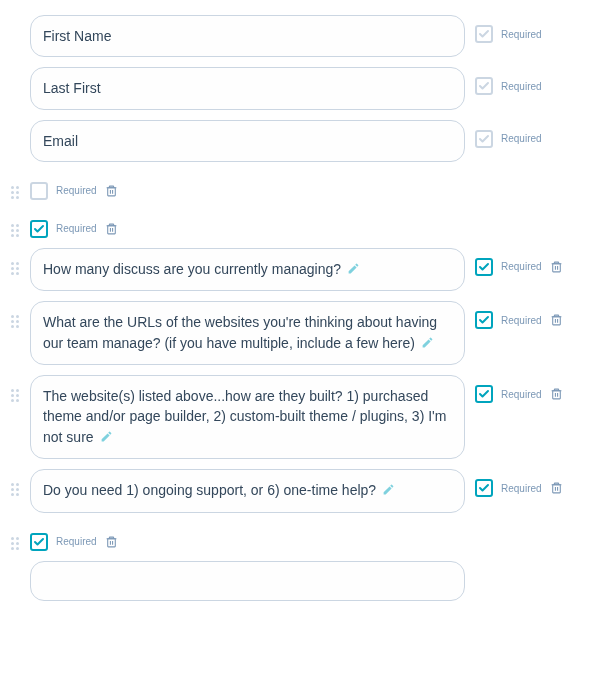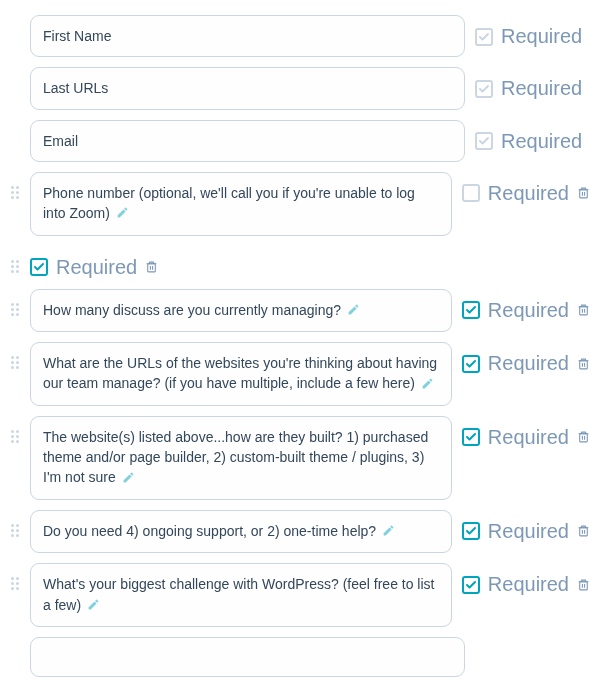--- a/index.html
+++ b/index.html
@@ -34,21 +34,21 @@
     }
     .drag-dots span {
       width: 3px;
       height: 3px;
       background: #cbd6e2;
       border-radius: 50%;
     }
     .field-box {
       flex: 1;
       border: 1px solid #cbd6e2;
-      border-radius: 9px;
+      border-radius: 14px;
       padding: 10px 12px;
       background: #f5f8fa;
       background: #fefefe;
       min-height: 40px;
       display: flex;
       align-items: center;
       color: #33475b;
       line-height: 1.45;
     }
     .field-label {
@@ -87,21 +87,21 @@
       border-color: #00a4bd;
     }
     .checkbox svg {
       width: 12px;
       height: 12px;
     }
     .checkbox.locked svg { stroke: #cbd6e2; }
     .checkbox.active svg { stroke: #00a4bd; }
     .required-label {
       color: #7c98b6;
-      font-size: 20px;
+      font-size: 10px;
     }
     .delete-icon {
       color: #7c98b6;
       cursor: pointer;
       display: flex;
       align-items: center;
     }
     .delete-icon svg {
       width: 13px;
       height: 14px;
@@ -125,21 +125,21 @@
           <svg viewBox="0 0 24 24" fill="none" stroke-width="4" stroke-linecap="round" stroke-linejoin="round">
             <polyline points="4 12 9 17 20 6"></polyline>
           </svg>
         </div>
         <span class="required-label">Required</span>
       </div>
     </div>
     <div class="field-row">
       <div class="spacer-handle"></div>
       <div class="field-box">
-        <div><span class="field-label">Last URLs</span></div>
+        <div><span class="field-label">Last First</span></div>
       </div>
       <div class="right-controls">
         <div class="checkbox checked locked">
           <svg viewBox="0 0 24 24" fill="none" stroke-width="4" stroke-linecap="round" stroke-linejoin="round">
             <polyline points="4 12 9 17 20 6"></polyline>
           </svg>
         </div>
         <span class="required-label">Required</span>
       </div>
     </div>
@@ -160,25 +160,20 @@
     <div class="field-row">
       <div class="drag-handle">
         <div class="drag-dots">
           <span></span>
           <span></span>
           <span></span>
           <span></span>
           <span></span>
           <span></span>
         </div>
-      </div>
-      <div class="field-box">
-        <div><span class="field-label">Phone number (optional, we'll call you if you're unable to log into Zoom)</span><span class="edit-icon"><svg width="13" height="13" viewBox="0 0 24 24" fill="currentColor">
-              <path d="M3 17.25V21h3.75l11-11-3.75-3.75-11 11zM20.7 7.04a1 1 0 0 0 0-1.41l-2.34-2.34a1 1 0 0 0-1.41 0l-1.83 1.83 3.75 3.75 1.83-1.83z"></path>
-            </svg></span></div>
       </div>
       <div class="right-controls">
         <div class="checkbox active"></div>
         <span class="required-label">Required</span>
         <span class="delete-icon">
           <svg viewBox="0 0 24 24" fill="none" stroke="currentColor" stroke-width="2">
             <path d="M3 6h18"></path>
             <path d="M8 6V4a1 1 0 0 1 1-1h6a1 1 0 0 1 1 1v2"></path>
             <rect x="5" y="6" width="14" height="15" rx="1"></rect>
             <line x1="10" y1="10" x2="10" y2="17"></line>
@@ -323,21 +318,21 @@
         <div class="drag-dots">
           <span></span>
           <span></span>
           <span></span>
           <span></span>
           <span></span>
           <span></span>
         </div>
       </div>
       <div class="field-box">
-        <div><span class="field-label">Do you need 4) ongoing support, or 2) one-time help?</span><span class="edit-icon"><svg width="13" height="13" viewBox="0 0 24 24" fill="currentColor">
+        <div><span class="field-label">Do you need 1) ongoing support, or 6) one-time help?</span><span class="edit-icon"><svg width="13" height="13" viewBox="0 0 24 24" fill="currentColor">
               <path d="M3 17.25V21h3.75l11-11-3.75-3.75-11 11zM20.7 7.04a1 1 0 0 0 0-1.41l-2.34-2.34a1 1 0 0 0-1.41 0l-1.83 1.83 3.75 3.75 1.83-1.83z"></path>
             </svg></span></div>
       </div>
       <div class="right-controls">
         <div class="checkbox checked active">
           <svg viewBox="0 0 24 24" fill="none" stroke-width="4" stroke-linecap="round" stroke-linejoin="round">
             <polyline points="4 12 9 17 20 6"></polyline>
           </svg>
         </div>
         <span class="required-label">Required</span>
@@ -355,25 +350,20 @@
     <div class="field-row">
       <div class="drag-handle">
         <div class="drag-dots">
           <span></span>
           <span></span>
           <span></span>
           <span></span>
           <span></span>
           <span></span>
         </div>
-      </div>
-      <div class="field-box">
-        <div><span class="field-label">What's your biggest challenge with WordPress? (feel free to list a few)</span><span class="edit-icon"><svg width="13" height="13" viewBox="0 0 24 24" fill="currentColor">
-              <path d="M3 17.25V21h3.75l11-11-3.75-3.75-11 11zM20.7 7.04a1 1 0 0 0 0-1.41l-2.34-2.34a1 1 0 0 0-1.41 0l-1.83 1.83 3.75 3.75 1.83-1.83z"></path>
-            </svg></span></div>
       </div>
       <div class="right-controls">
         <div class="checkbox checked active">
           <svg viewBox="0 0 24 24" fill="none" stroke-width="4" stroke-linecap="round" stroke-linejoin="round">
             <polyline points="4 12 9 17 20 6"></polyline>
           </svg>
         </div>
         <span class="required-label">Required</span>
         <span class="delete-icon">
           <svg viewBox="0 0 24 24" fill="none" stroke="currentColor" stroke-width="2">

